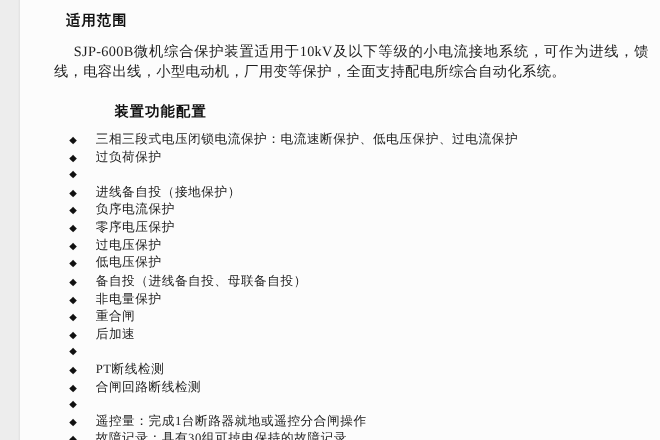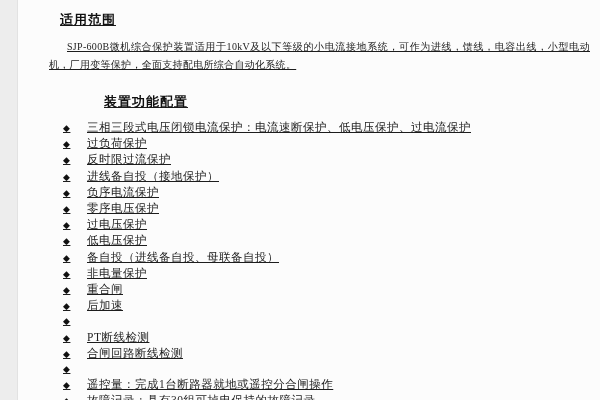--- a/index.html
+++ b/index.html
@@ -21,38 +21,37 @@
     background: var(--margin_bg, #ededed);
     border-right: 1px solid var(--margin_edge, #e2e2e2);
     box-sizing: border-box;
   }
 
   .content {
     position: absolute;
     left: 18px; top: 0; right: 0; bottom: 0;
     padding: 12px 10px 16px 42px;
     overflow: hidden;
-    text-decoration: underline;
   }
 
   .sec-title {
     margin: 0;
     font-family: "DejaVu Sans", "Liberation Sans", sans-serif;
     font-weight: bold;
     font-size: 13px;
     line-height: 16px;
     letter-spacing: 1px;
     color: var(--heading, #111111);
   }
 
   .sec-title.second { margin-top: 20px; margin-left: 44px; }
 
   .para {
     margin: 10px 0 0 -11px;
-    font-size: 10px;
+    font-size: 13px;
     line-height: 18px;
     letter-spacing: 0.3px;
     text-indent: 18px;
     text-align: justify;
   }
 
   .func-list {
     list-style: none;
     margin: 10px 0 0 0;
     padding: 0 0 0 3px;
@@ -96,21 +95,20 @@
           <span class="item-text">三相三段式电压闭锁电流保护：电流速断保护、低电压保护、过电流保护</span>
         </li>
 
         <li>
           <span class="bullet">◆</span>
           <span class="item-text">过负荷保护</span>
         </li>
 
         <li>
           <span class="bullet">◆</span>
-          <span class="item-text">反时限过流保护</span>
         </li>
 
         <li>
           <span class="bullet">◆</span>
           <span class="item-text">进线备自投（接地保护）</span>
         </li>
 
         <li>
           <span class="bullet">◆</span>
           <span class="item-text">负序电流保护</span>

